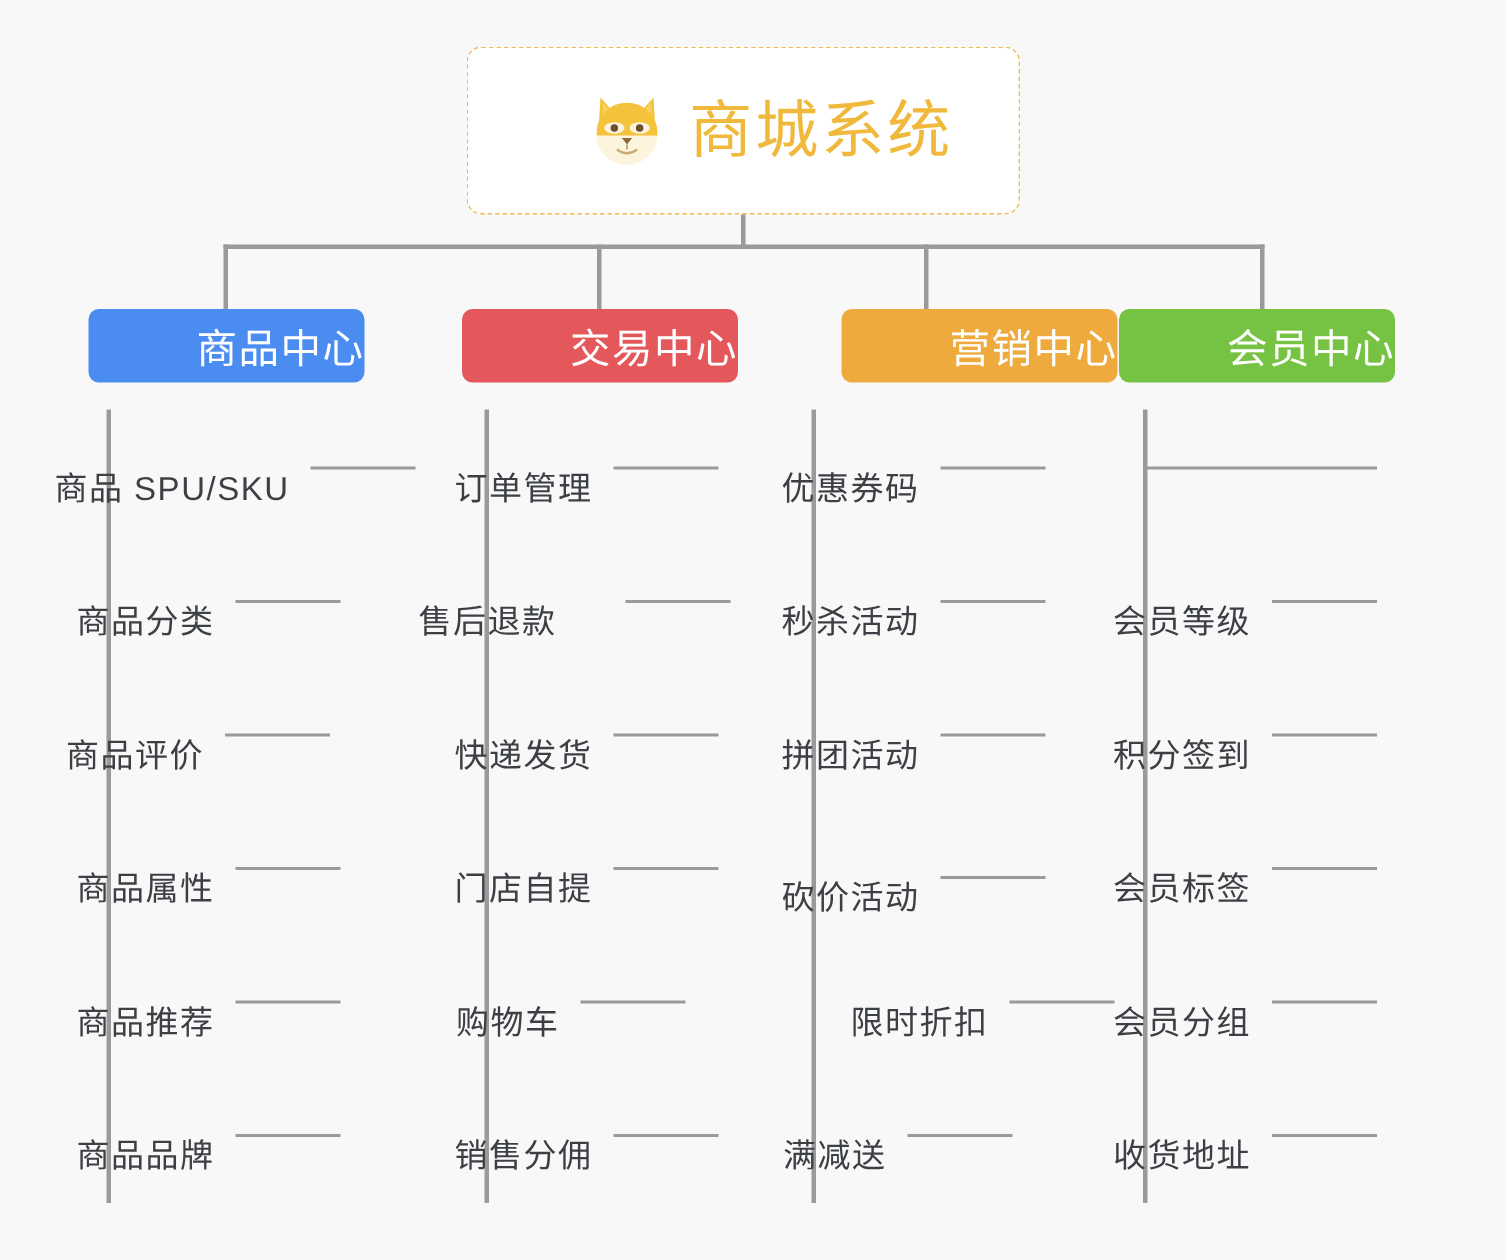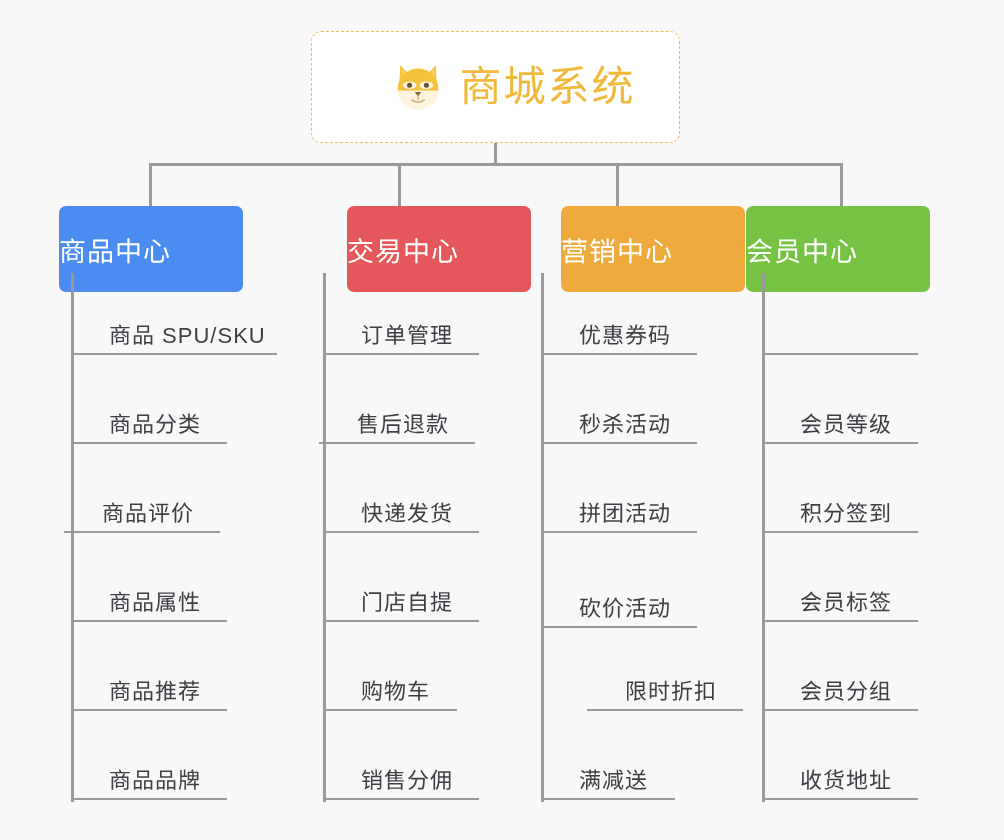--- a/index.html
+++ b/index.html
@@ -54,45 +54,45 @@
   .line {
     position: absolute;
     background: #9a9a9a;
   }
   .v-line { width: 3px; }
   .h-line { height: 3px; }
 
   
   .cat-header {
     position: absolute;
-    height: 86px;
+    height: 49px;
     box-sizing: border-box;
     border-radius: 7px;
     display: flex;
     align-items: center;
-    justify-content: flex-start;
+    justify-content: flex-end;
     color: #ffffff;
     font-size: 27px;
     letter-spacing: 1px;
     white-space: nowrap;
   }
 
   
   .spine {
     position: absolute;
     width: 3px;
     background: #9a9a9a;
   }
 
   
   .leaf {
     position: absolute;
     height: 44px;
     display: flex;
-    flex-direction: column;
+    flex-direction: row;
     justify-content: flex-end;
     align-items: flex-start;
   }
   .leaf-label {
     font-size: 22px;
     color: #3c3f44;
     line-height: 30px;
     white-space: nowrap;
     padding: 0 14px 2px 38px;
     letter-spacing: 1px;
@@ -160,29 +160,29 @@
   </div>
   <div class="leaf" style="left:71px; top:667px; width:156px;">
     <span class="leaf-label">商品推荐</span>
     <span class="leaf-underline" style="background: rgb(154, 154, 154);"></span>
   </div>
   <div class="leaf" style="left:71px; top:756px; width:156px;">
     <span class="leaf-label">商品品牌</span>
     <span class="leaf-underline" style="background: rgb(154, 154, 154);"></span>
   </div>
 
-  <div class="cat-header" style="left: 308px; top: 206px; width: 184px; background: rgb(228, 87, 90); margin-left: 39px;">
+  <div class="cat-header" style="left: 308px; top: 206px; width: 184px; background: rgb(228, 87, 90);">
     <span>交易中心</span>
   </div>
   <div class="spine" style="left: 323px; top: 273px; height: 529px; background: rgb(154, 154, 154);"></div>
   <div class="leaf" style="left:323px; top:311px; width:156px;">
     <span class="leaf-label">订单管理</span>
     <span class="leaf-underline" style="background: rgb(154, 154, 154);"></span>
   </div>
-  <div class="leaf" style="left:319px; top:400px; width:156px;">
+  <div class="leaf" style="left:331px; top:400px; width:156px;gap:32px;">
     <span class="leaf-label">售后退款</span>
     <span class="leaf-underline" style="background: rgb(154, 154, 154);"></span>
   </div>
   <div class="leaf" style="left:323px; top:489px; width:156px;">
     <span class="leaf-label">快递发货</span>
     <span class="leaf-underline" style="background: rgb(154, 154, 154);"></span>
   </div>
   <div class="leaf" style="left:323px; top:578px; width:156px;">
     <span class="leaf-label">门店自提</span>
     <span class="leaf-underline" style="background: rgb(154, 154, 154);"></span>

